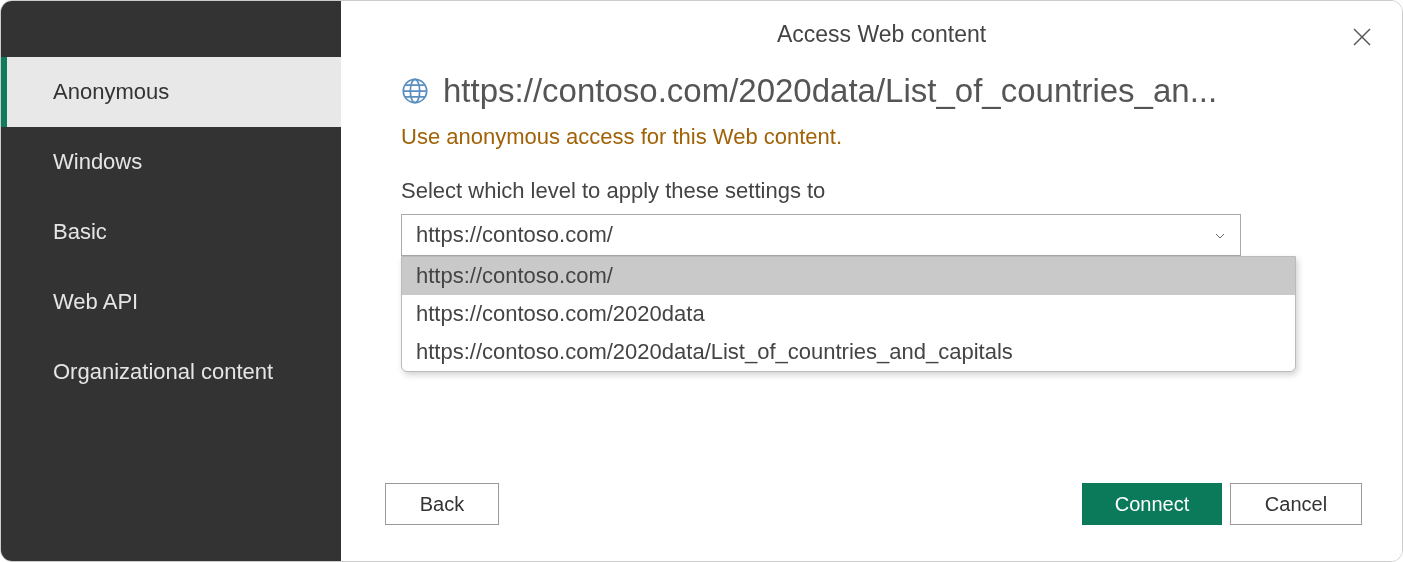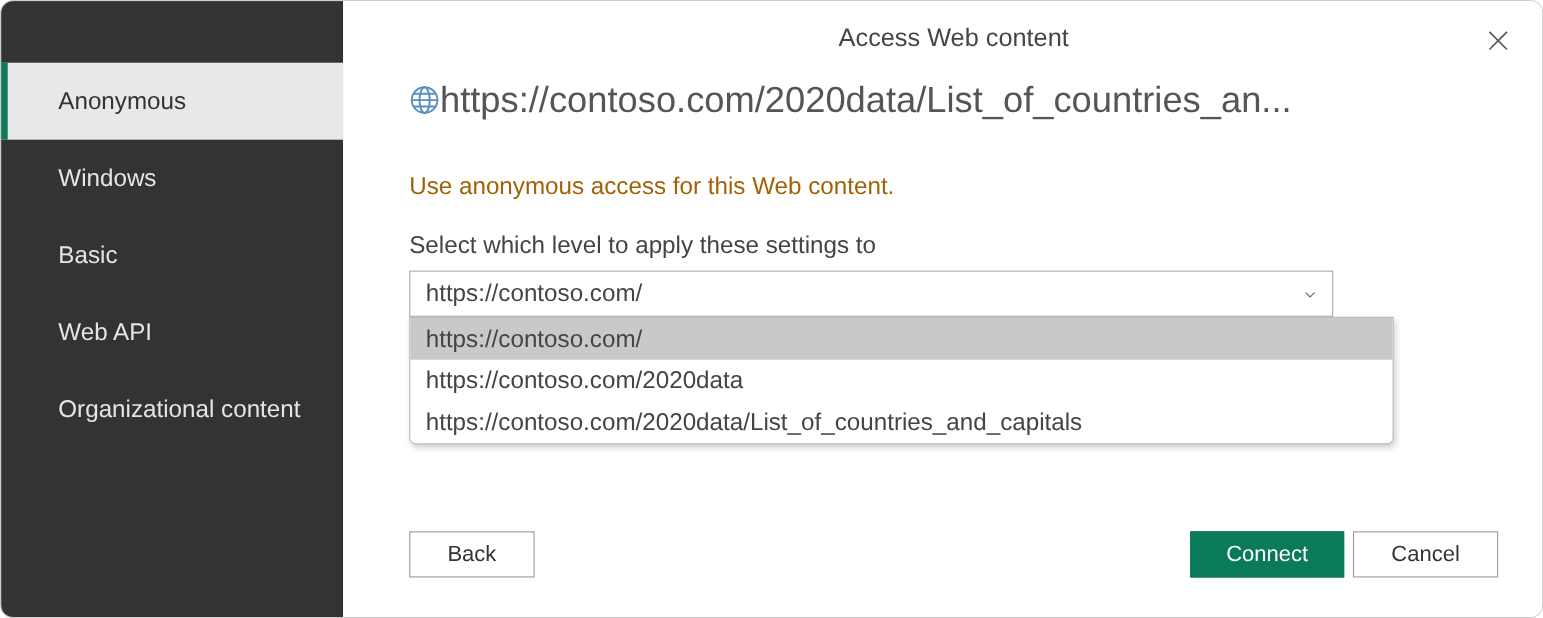--- a/index.html
+++ b/index.html
@@ -13,21 +13,21 @@
     .dialog {
       width: 1403px;
       height: 562px;
       border: 1px solid #ccc;
       border-radius: 12px;
       display: flex;
       position: relative;
       overflow: hidden;
     }
     .sidebar {
-      width: 311px;
+      width: 340px;
       background: #333333;
       display: flex;
       flex-direction: column;
       padding-top: 56px;
     }
     .sidebar-item {
       color: #e5e5e5;
       font-size: 22px;
       font-weight: 300;
       padding: 22px 0 22px 46px;
@@ -58,21 +58,22 @@
       position: absolute;
       top: 24px;
       right: 28px;
       cursor: pointer;
       color: #555;
     }
     .close-btn svg { width: 24px; height: 24px; }
     .url-row {
       display: flex;
       align-items: center;
-      margin-bottom: 46px;
+      gap: 14px;
+      margin-bottom: 14px;
     }
     .globe-icon {
       flex-shrink: 0;
       width: 28px; height: 28px;
     }
     .url-text {
       font-size: 33px;
       font-weight: 300;
       color: #555;
       white-space: nowrap;
@@ -127,21 +128,21 @@
       font-size: 22px;
       color: #444;
       cursor: pointer;
     }
     .dropdown-option.highlighted {
       background: #c9c9c9;
     }
     .button-row {
       position: absolute;
       bottom: 36px;
-      left: 60px;
+      left: 44px;
       right: 40px;
       display: flex;
       align-items: center;
     }
     .btn {
       height: 42px;
       padding: 0 26px;
       font-size: 20px;
       border: 1px solid #999;
       background: #fff;

